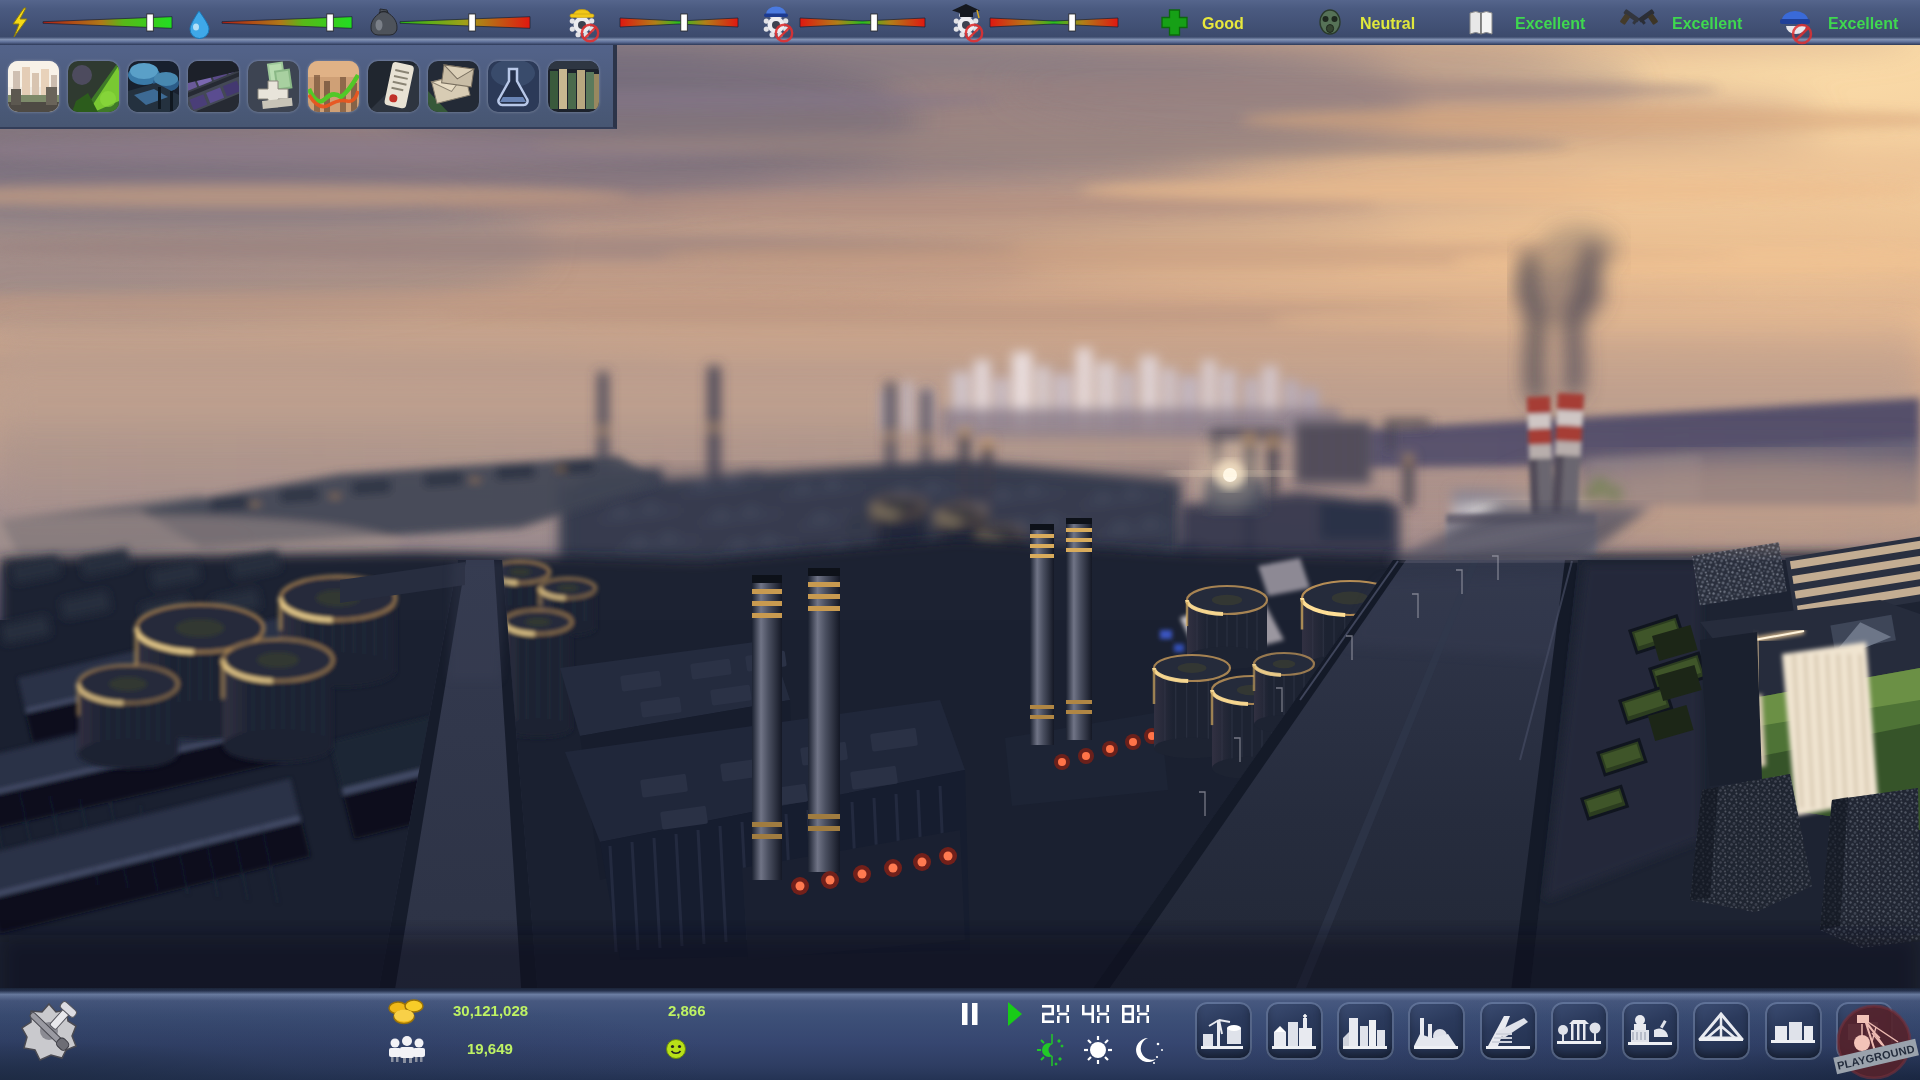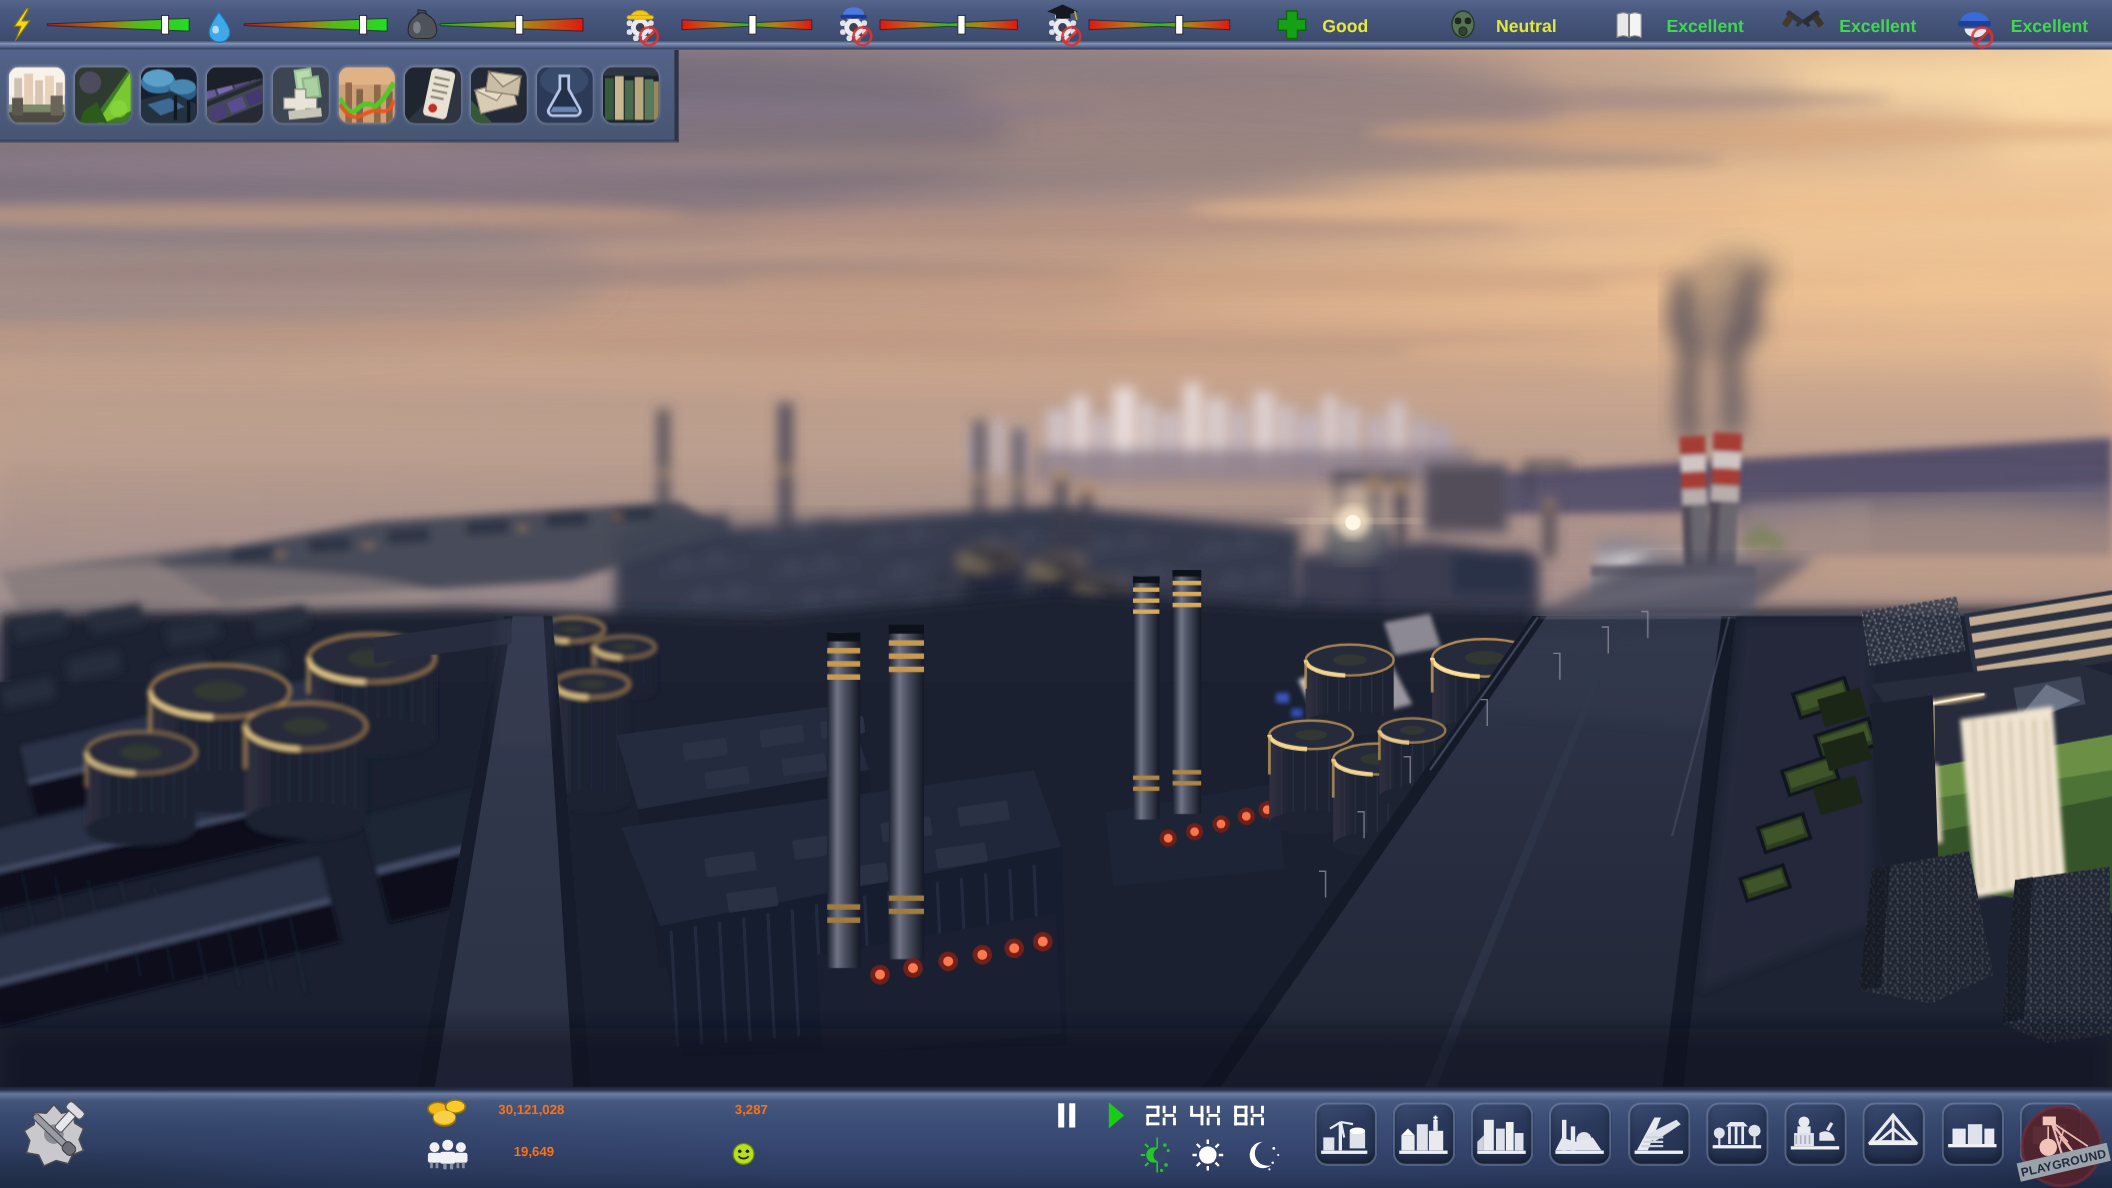--- a/index.html
+++ b/index.html
@@ -8,21 +8,21 @@
  background:linear-gradient(#55658c 0%,#4a5a80 20%,#415074 60%,#3c4a6c 82%,#8292b2 88%,#60719a 93%,#2c3857 100%);}
 #toolbar{position:absolute;left:0;top:45px;width:613px;height:82px;
  background:linear-gradient(#53638a,#475672);border-right:4px solid #2c3449;border-bottom:2px solid #333d58;}
 #bottombar{position:absolute;left:0;top:988px;width:1920px;height:92px;
  background:linear-gradient(#1b2437 0%,#26324e 3%,#6b7da2 7%,#47587f 14%,#3d5078 30%,#364670 60%,#2e3d62 85%,#243354 100%);}
 .ticon{position:absolute;top:61px;width:51px;height:51px;border-radius:10px;overflow:hidden;
  box-shadow:0 0 3px rgba(255,255,255,0.35), inset 0 0 2px rgba(255,255,255,0.3);}
 .bbtn{position:absolute;top:1002px;width:57px;height:58px;border-radius:12px;
  background:linear-gradient(160deg,#3d4e74 0%,#2b3a5c 40%,#22304e 100%);
  box-shadow:inset 0 0 0 2px rgba(130,150,190,0.55), inset 0 -6px 10px rgba(0,0,0,0.45);}
-.num{position:absolute;color:#f97316;font-weight:bold;font-size:12px;}
+.num{position:absolute;color:#bef264;font-weight:bold;font-size:15px;}
 </style></head><body>
 <div id="wrap">
 <svg id="scene" width="1920" height="1080" viewBox="0 0 1920 1080">
 <defs>
 <linearGradient id="skybase" x1="0" y1="0" x2="0" y2="1">
  <stop offset="0" stop-color="#877e87"></stop>
  <stop offset="0.10" stop-color="#988b91"></stop>
  <stop offset="0.20" stop-color="#ab9590"></stop>
  <stop offset="0.30" stop-color="#c5a28e"></stop>
  <stop offset="0.38" stop-color="#cba88e"></stop>
@@ -1189,21 +1189,21 @@
 <g fill="#8a90a0">
         <rect x="5" y="21" width="2.5" height="5"></rect>
         <rect x="10" y="21" width="2.5" height="5"></rect>
 <rect x="17" y="22" width="3" height="5"></rect>
         <rect x="23" y="22" width="3" height="5"></rect>
 <rect x="29" y="21" width="2.5" height="5"></rect>
         <rect x="34" y="21" width="2.5" height="5"></rect>
       </g>
 </svg>
 <div class="num" style="left:467px;top:1040px">19,649</div>
-<div class="num" style="left:668px;top:1002px">3,287</div>
+<div class="num" style="left:668px;top:1002px">2,866</div>
 <svg style="position:absolute;left:665px;top:1038px" width="22" height="22">
 <circle cx="11" cy="11" r="9.5" fill="#b8e018" stroke="#6a8a08" stroke-width="1"></circle>
 <circle cx="7.5" cy="8.5" r="1.6" fill="#222"></circle>
       <circle cx="14.5" cy="8.5" r="1.6" fill="#222"></circle>
 <path d="M6.5 13 a5 4 0 0 0 9 0" stroke="#222" stroke-width="1.6" fill="none"></path>
 </svg>
 <svg style="position:absolute;left:960px;top:1002px" width="70" height="24">
 <rect x="2" y="1" width="5.5" height="22" fill="#fff"></rect>
       <rect x="12" y="1" width="5.5" height="22" fill="#fff"></rect>
 <polygon points="48,0 48,24 62,12" fill="#18cc18"></polygon>

